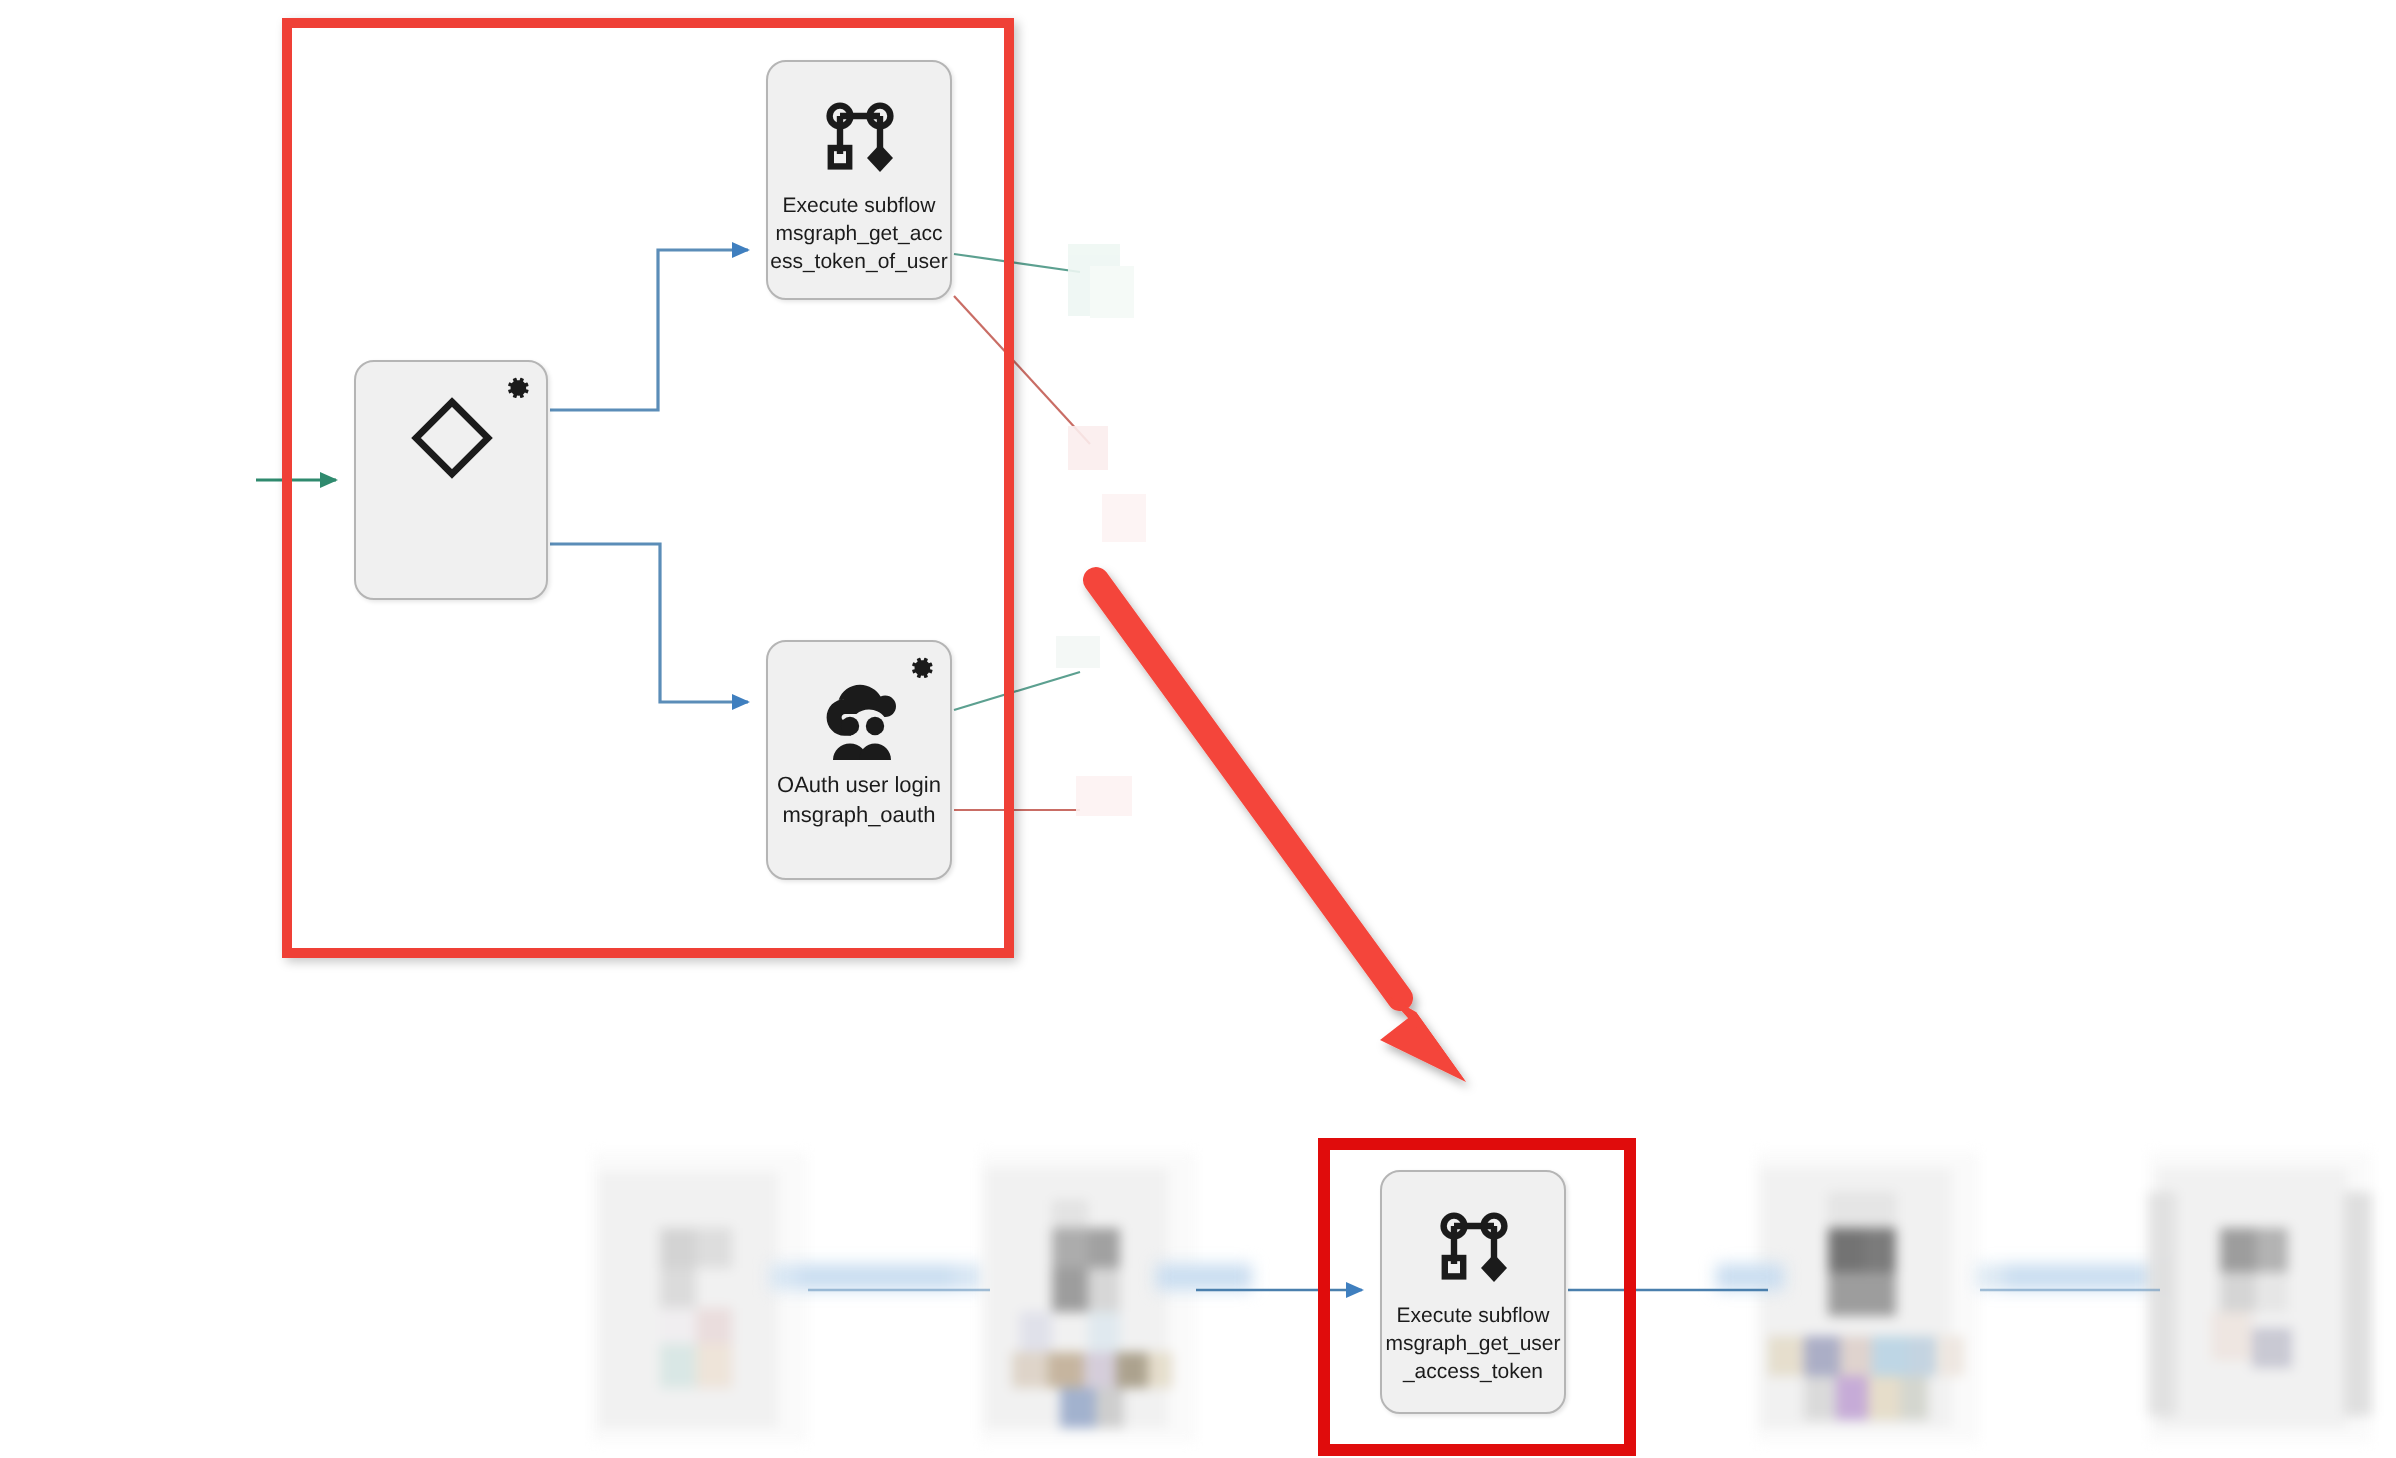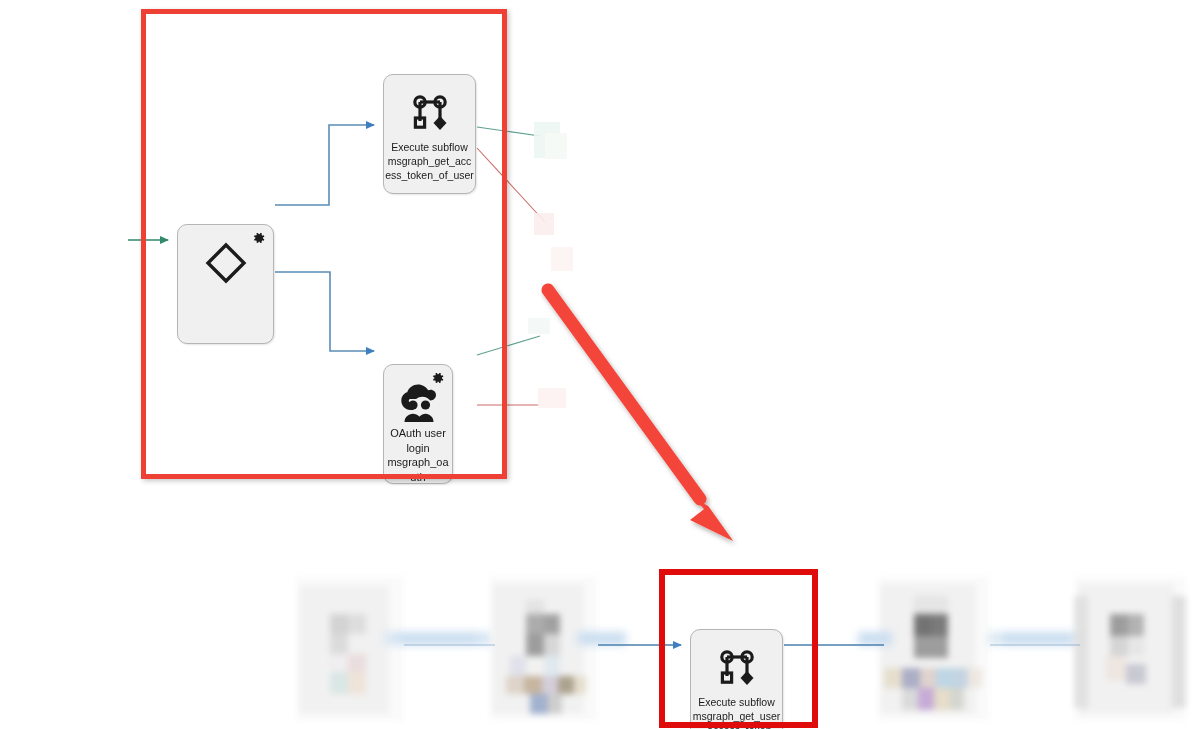--- a/index.html
+++ b/index.html
@@ -47,21 +47,20 @@
   .node {
     position: absolute;
     box-sizing: border-box;
     background: #f0f0f0;
     border: 1px solid #b5b5b5;
     border-radius: 10px;
     display: flex;
     flex-direction: column;
     align-items: center;
     box-shadow: 1px 1px 2px rgba(0,0,0,0.10);
-    margin-top: 44px;
   }
   .node .node-icon {
     margin-top: 14px;
     height: 48px;
     display: flex;
     align-items: center;
     justify-content: center;
   }
   .node .node-label {
     margin-top: 3px;
@@ -78,21 +77,21 @@
     position: absolute;
     right: 7px;
     top: 6px;
     width: 14px;
     height: 14px;
   }
 
   
   #node-decision { left: 177px; top: 180px; width: 97px; height: 120px; }
   #node-subflow-top { left: 383px; top: 30px; width: 93px; height: 120px; }
-  #node-oauth { left: 383px; top: 320px; width: 70px; height: 120px; }
+  #node-oauth { left: 383px; top: 320px; width: 93px; height: 120px; }
   #node-subflow-bottom { left: 690px; top: 585px; width: 93px; height: 122px; }
 
   #node-subflow-top .node-label,
   #node-subflow-bottom .node-label { font-size: 10.5px; line-height: 14px; }
 
   
   .blurred {
     position: absolute;
     filter: blur(3px);
     opacity: 0.96;

